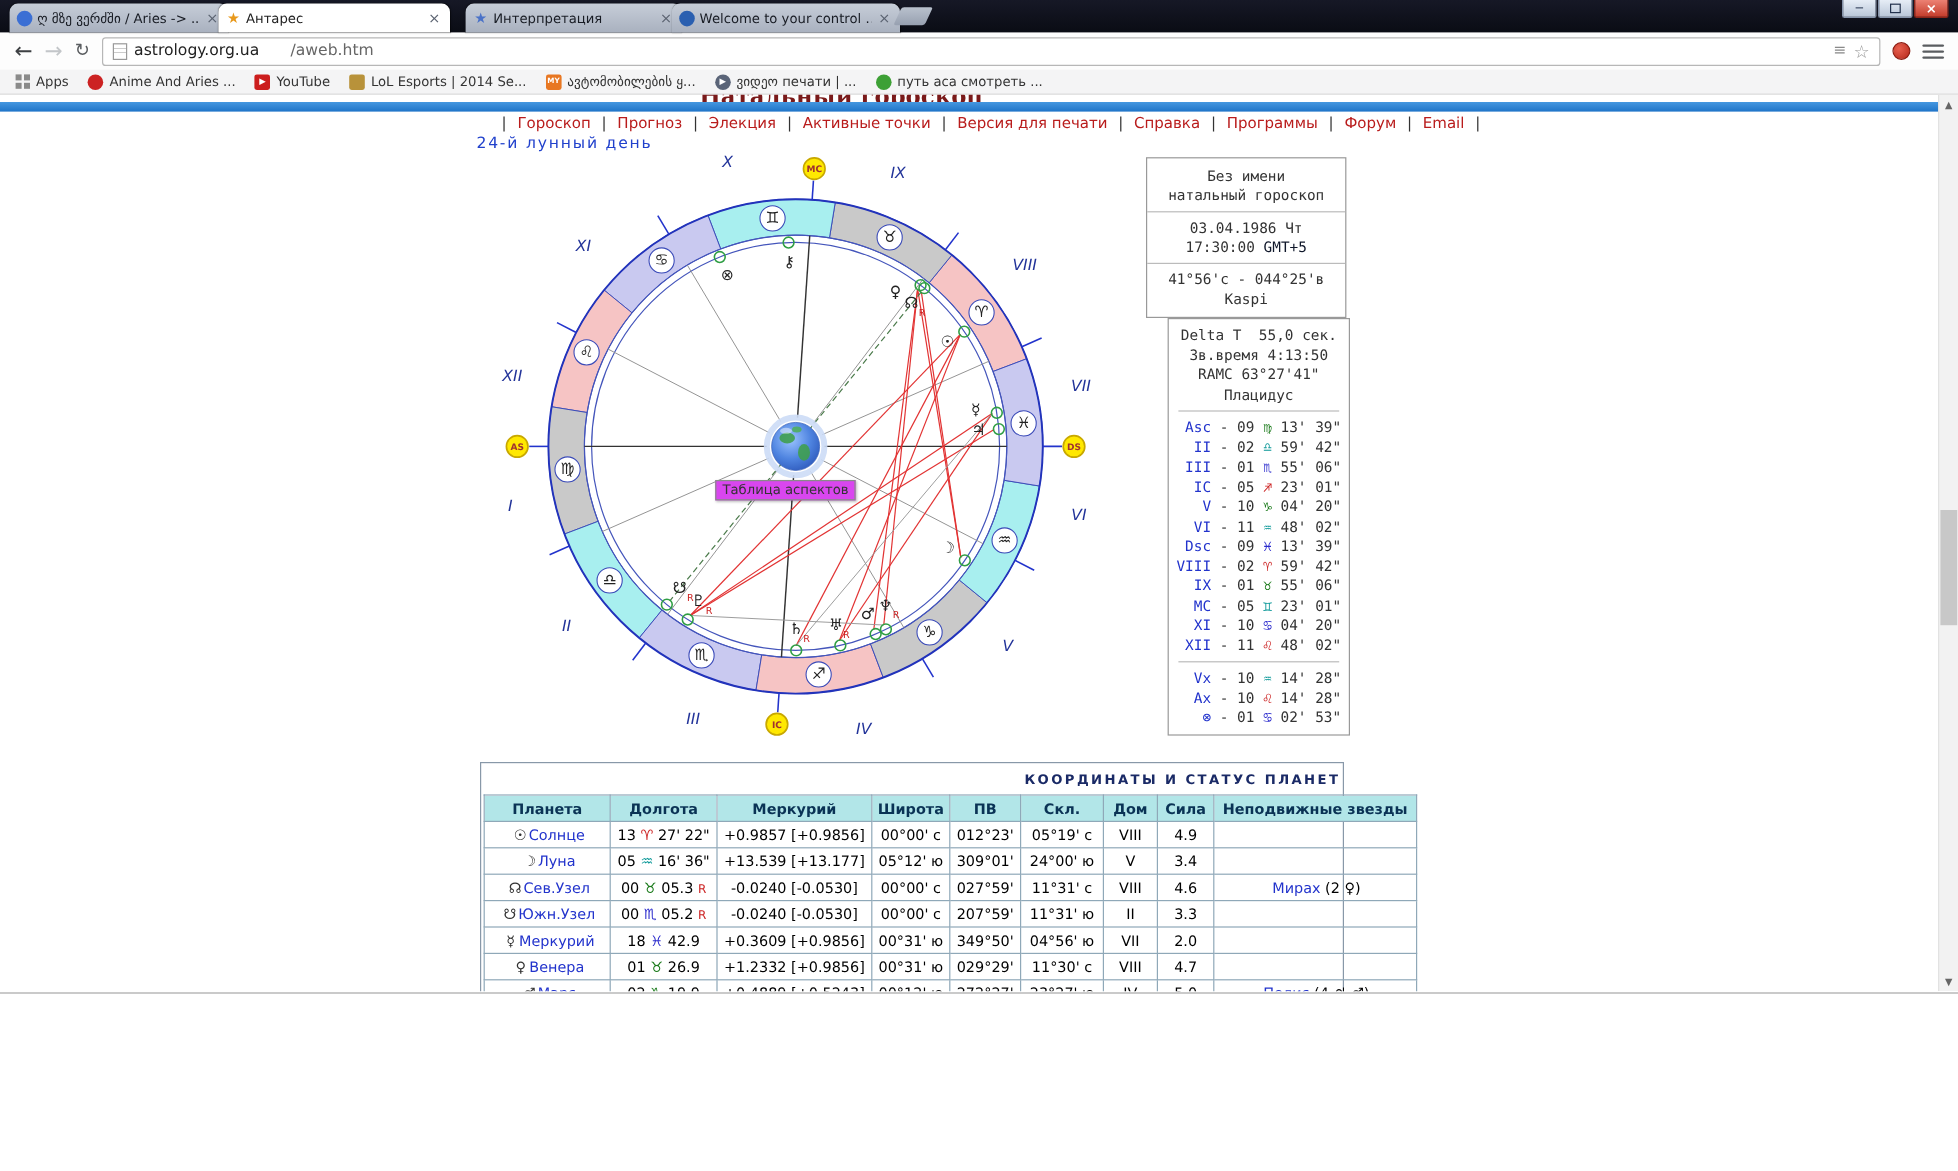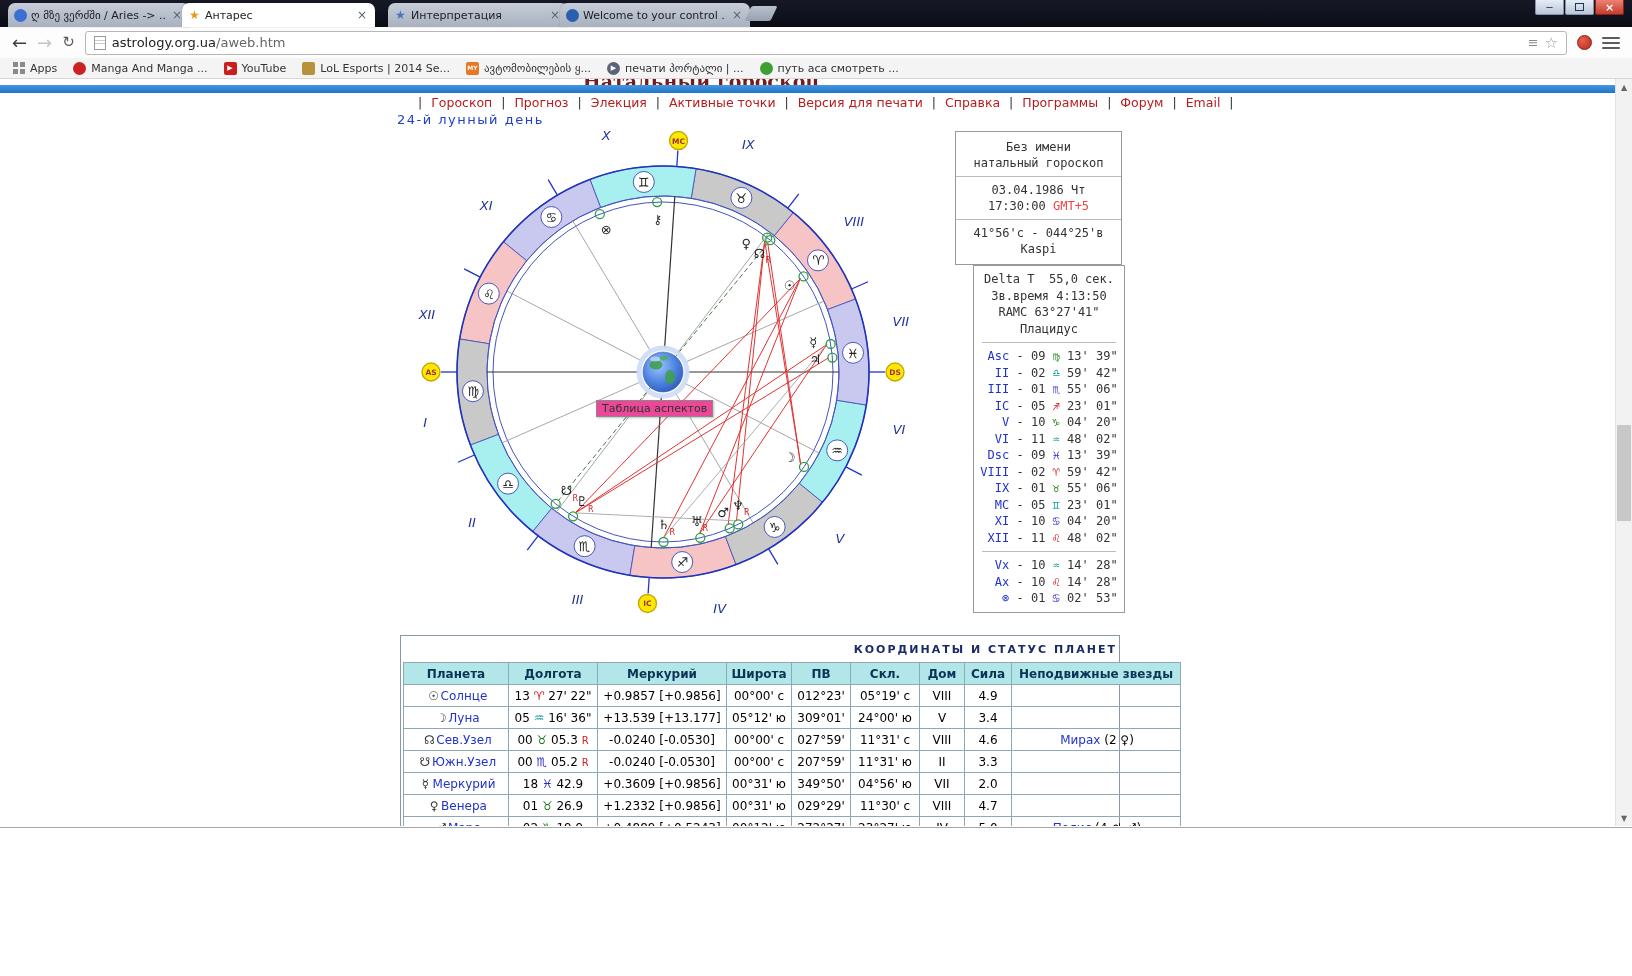--- a/index.html
+++ b/index.html
@@ -28,21 +28,21 @@
 
   .toolbar{height:31px;display:flex;align-items:center;padding:0 12px;background:#fdfdfd;gap:10px;}
   .back{color:#3d4043;font-size:18px;line-height:1;}
   .fwd{color:#c3c6c9;font-size:18px;line-height:1;}
   .reload{color:#5a5d60;font-size:15px;line-height:1;}
   .addr{flex:1;height:24px;background:#fff;border:1px solid #b7b7b7;border-radius:3px;
         display:flex;align-items:center;padding:0 8px;gap:6px;box-sizing:border-box;}
   .doc-icon{width:10px;height:12px;border:1px solid #9a9a9a;flex:none;
             background:linear-gradient(#fff 0 3px,#ccc 3px 4px,#fff 4px 6px,#ccc 6px 7px,#fff 7px);}
   .url{font-size:13px;color:#222;white-space:nowrap;}
-  .url .path{color:#666;}
+  .url .path{color:#666;margin-left:26px;}
   .addr-sp{flex:1;}
   .page-action{color:#8a8a8a;font-size:13px;}
   .star{color:#9a9a9a;font-size:15px;}
   .ext-red{width:15px;height:15px;border-radius:50%;flex:none;border:1px solid #8c1d12;box-sizing:border-box;
            background:radial-gradient(circle at 35% 35%,#e8604f,#b5281a);}
   .menu-btn{width:18px;height:12px;position:relative;flex:none;}
   .menu-btn b{position:absolute;left:0;right:0;height:2px;background:#5a5d60;border-radius:1px;}
   .menu-btn b:nth-child(1){top:0}.menu-btn b:nth-child(2){top:5px}.menu-btn b:nth-child(3){top:10px}
 
   .bmbar{height:20px;display:flex;align-items:center;gap:16px;padding:0 12px;background:#f4f4f5;
@@ -58,30 +58,30 @@
   
   .viewport{position:absolute;left:0;right:0;top:79px;height:747px;background:#fff;overflow:hidden;}
   .page{position:absolute;left:0;top:0;right:17px;height:100%;}
   .page-title{position:absolute;left:395px;top:-9px;width:612px;text-align:center;
               font-family:"DejaVu Serif","Liberation Serif",serif;font-weight:bold;font-size:19px;color:#7a1a1a;}
   .blue-bar{position:absolute;left:0;right:0;top:6px;height:8px;background:linear-gradient(#4597e0,#1f74c8);}
   .topnav{position:absolute;left:418px;top:16px;font-size:12.5px;color:#333;white-space:nowrap;}
   .nav-link{color:#b91c1c;margin:0 5px;cursor:pointer;}
   .lunar{position:absolute;left:397px;top:33px;font-size:13px;letter-spacing:1.5px;color:#2141cc;}
   #wheel{position:absolute;left:393px;top:23px;width:540px;height:540px;}
-  .tooltip{position:absolute;left:596px;top:321px;background:#ec4899;border:1px solid #8a8a8a;
+  .tooltip{position:absolute;left:596px;top:321px;background:#d946ef;border:1px solid #8a8a8a;
            font-size:11px;color:#333;padding:1px 5px;box-shadow:1px 1px 2px rgba(0,0,0,.25);white-space:nowrap;}
 
   .ibox{position:absolute;background:#fff;border:1px solid #999;color:#333;text-align:center;
         font-family:"DejaVu Sans Mono","Liberation Mono",monospace;font-size:12px;}
   .ibox1{left:955px;top:52px;width:165px;padding:2px 0;}
   .ibox2{left:973px;top:186px;width:150px;padding:5px 0;line-height:16.5px;}
   .sec{padding:5px 0;line-height:16px;}
   .sec + .sec{border-top:1px solid #bbb;}
-  .tz{color:#ef4444;}
+  .tz{color:#0f172a;}
   .pre{white-space:pre;}
   .sepline{border-top:1px solid #bbb;margin:5px 8px;}
   .crow{white-space:pre;line-height:16.5px;}
   .clabel{color:#2233cc;}
 
   .ptable-wrap{position:absolute;left:400px;top:556px;width:714px;border:1px solid #8898a8;
                background:#fff;padding:2px;}
   .ptable-title{font-weight:bold;color:#1a2a66;letter-spacing:2px;text-align:right;
                 padding:5px 0 6px;font-size:11px;}
   .ptable-wrap table{width:100%;border-collapse:collapse;table-layout:fixed;}
@@ -160,21 +160,21 @@
         <span class="ic grid-ic">
           <span style="background: rgb(138, 138, 138);"></span>
           <span style="background: rgb(138, 138, 138);"></span>
           <span style="background: rgb(138, 138, 138);"></span>
           <span style="background: rgb(138, 138, 138);"></span>
         </span>
         <span>Apps</span>
       </div>
       <div class="bm">
         <span class="ic" style="background: rgb(204, 34, 34); border-radius: 50%;"></span>
-        <span>Manga And Manga ...</span>
+        <span>Anime And Aries ...</span>
       </div>
       <div class="bm">
         <span class="ic" style="background: rgb(204, 29, 29); border-radius: 2px;">
           <span class="yt-play">▶</span>
         </span>
         <span>YouTube</span>
       </div>
       <div class="bm">
         <span class="ic" style="background: rgb(184, 146, 58); border-radius: 2px;"></span>
         <span>LoL Esports | 2014 Se...</span>
@@ -182,21 +182,21 @@
       <div class="bm">
         <span class="ic" style="background: rgb(232, 119, 34); border-radius: 2px;">
           <span class="badge-txt">MY</span>
         </span>
         <span>ავტომობილების ყ...</span>
       </div>
       <div class="bm">
         <span class="ic" style="background: rgb(90, 100, 120); border-radius: 50%;">
           <span class="yt-play">▶</span>
         </span>
-        <span>печати პორტალი | ...</span>
+        <span>ვიდეო печати | ...</span>
       </div>
       <div class="bm">
         <span class="ic" style="background: rgb(61, 160, 53); border-radius: 50%;"></span>
         <span>путь аса смотреть ...</span>
       </div>
     </div>
 
   <div class="viewport">
     <div class="page">
 

